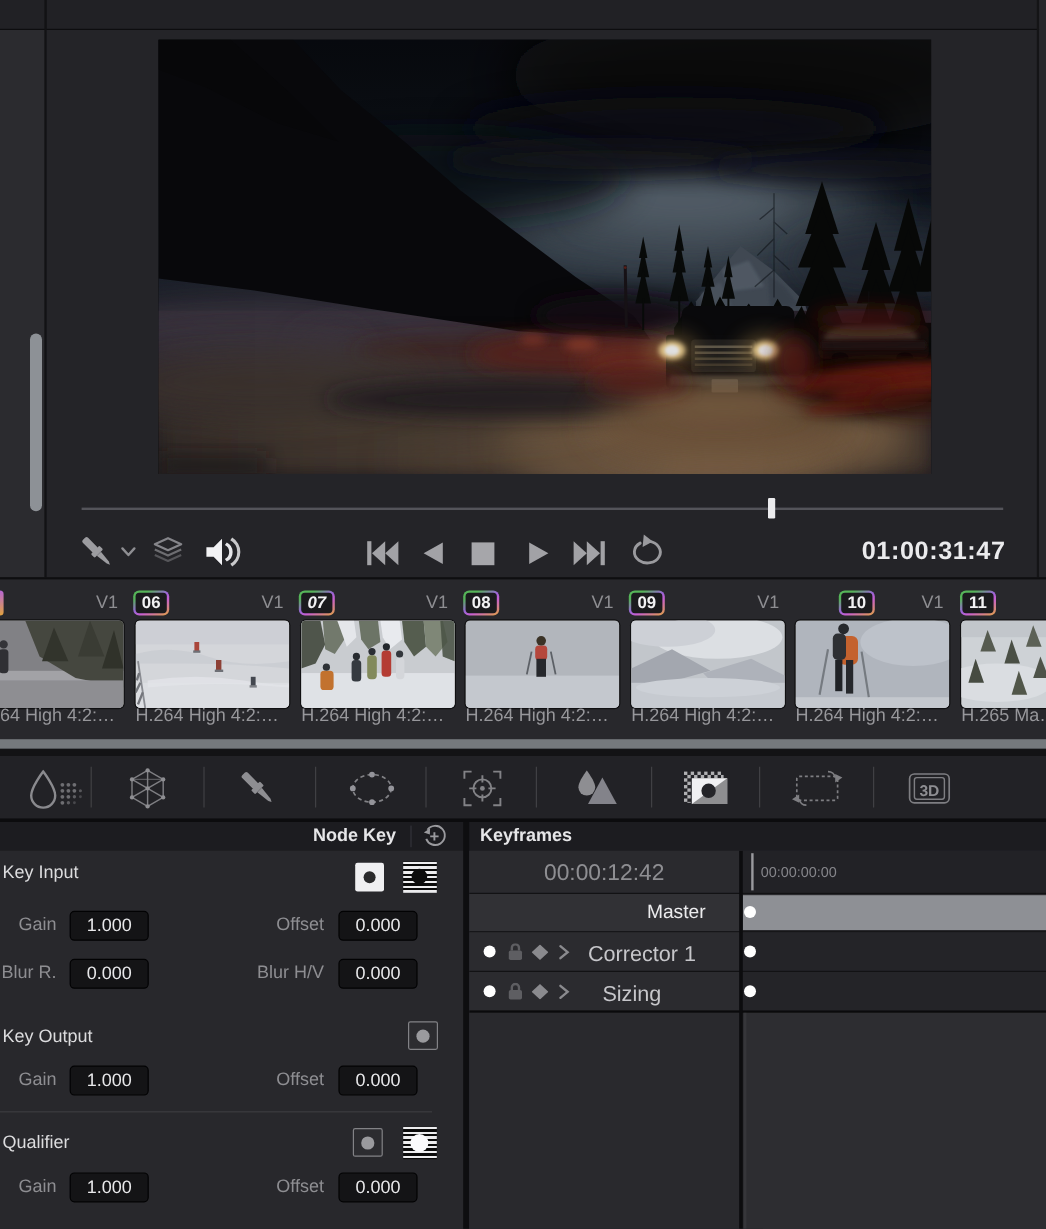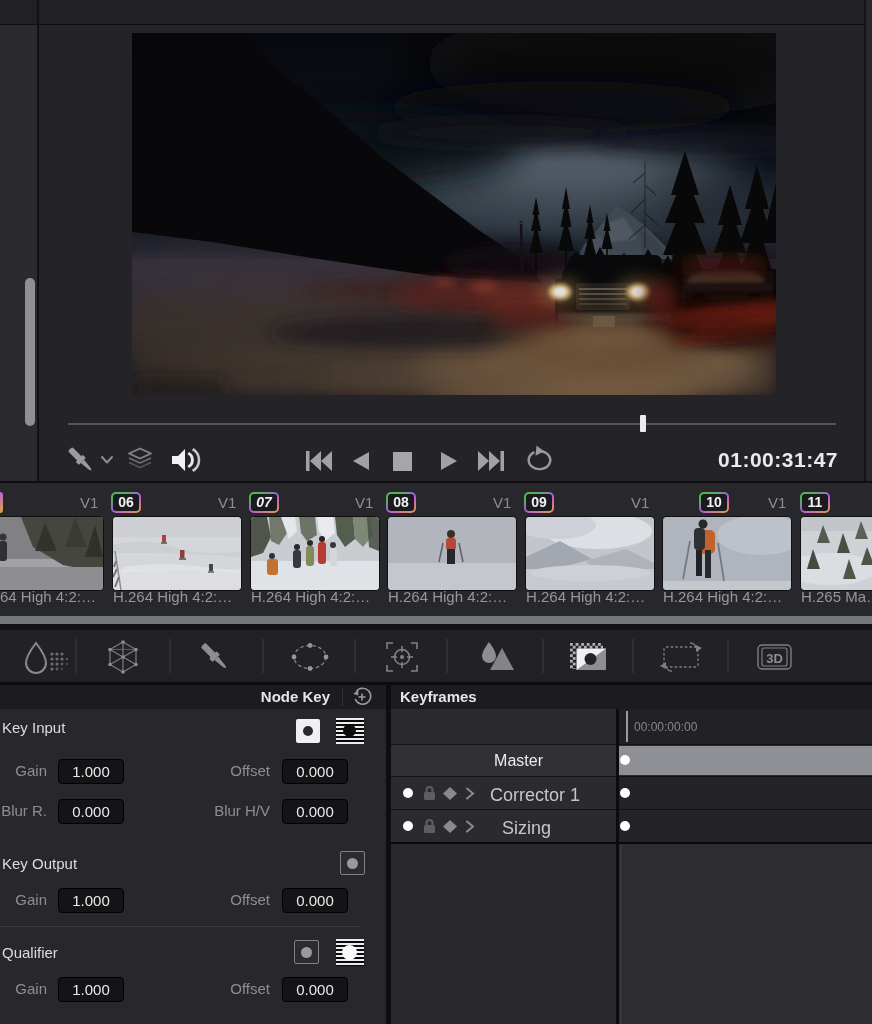--- a/index.html
+++ b/index.html
@@ -583,26 +583,27 @@
   <div class="abs lbl lab" style="left:180px;top:268px;width:90px;">Offset</div>
   <div class="box" style="left:282px;top:268px;">0.000</div>
 </div>
 
 <div class="abs" style="left:386px;top:685px;width:5px;height:339px;background:#0e0e10;"></div>
 
 <div class="abs" style="left:391px;top:709px;width:481px;height:315px;background:#29292d;overflow:hidden;" id="keyframes">
 
   <div class="abs" style="left:0;top:0;width:225px;height:35px;background:#2a2a2e;"></div>
   <div class="abs" style="left:228px;top:0;width:253px;height:35px;background:#222226;"></div>
+  <div class="abs" style="left:0;top:8px;width:225px;text-align:center;color:#8e8e92;font-size:19px;">00:00:12:42</div>
   <div class="abs" style="left:235px;top:2px;width:2px;height:31px;background:#9a9a9e;"></div>
   <div class="abs" style="left:243px;top:11px;color:#85858a;font-size:12px;">00:00:00:00</div>
   <div class="abs" style="left:0;top:35px;width:481px;height:1px;background:#121214;"></div>
 
   <div class="abs" style="left:0;top:36px;width:225px;height:31px;background:#313135;"></div>
-  <div class="abs" style="left:0;top:43px;width:152px;text-align:right;color:#ececee;font-size:16px;">Master</div>
+  <div class="abs" style="left:0;top:43px;width:152px;text-align:right;color:#ececee;font-size:16px;padding-left:45px;">Master</div>
   <div class="abs" style="left:228px;top:37px;width:253px;height:29px;background:#8e9095;"></div>
   <div class="abs dot" style="left:229px;top:46px;"></div>
   <div class="abs" style="left:0;top:67px;width:481px;height:1px;background:#121214;"></div>
 
   <div class="abs" style="left:0;top:68px;width:225px;height:32px;background:#2b2b2f;"></div>
   <div class="abs" style="left:228px;top:68px;width:253px;height:32px;background:#242428;"></div>
   <div class="abs dot" style="left:12px;top:79px;"></div>
   <svg class="abs" style="left:31px;top:77px;" width="15" height="15">
       <rect x="2" y="6" width="11" height="8" rx="1.5" fill="#5e5e62"></rect>
       <path d="M4.5,6 v-2 a3,3 0 0 1 6,0 v2" fill="none" stroke="#5e5e62" stroke-width="2"></path>

